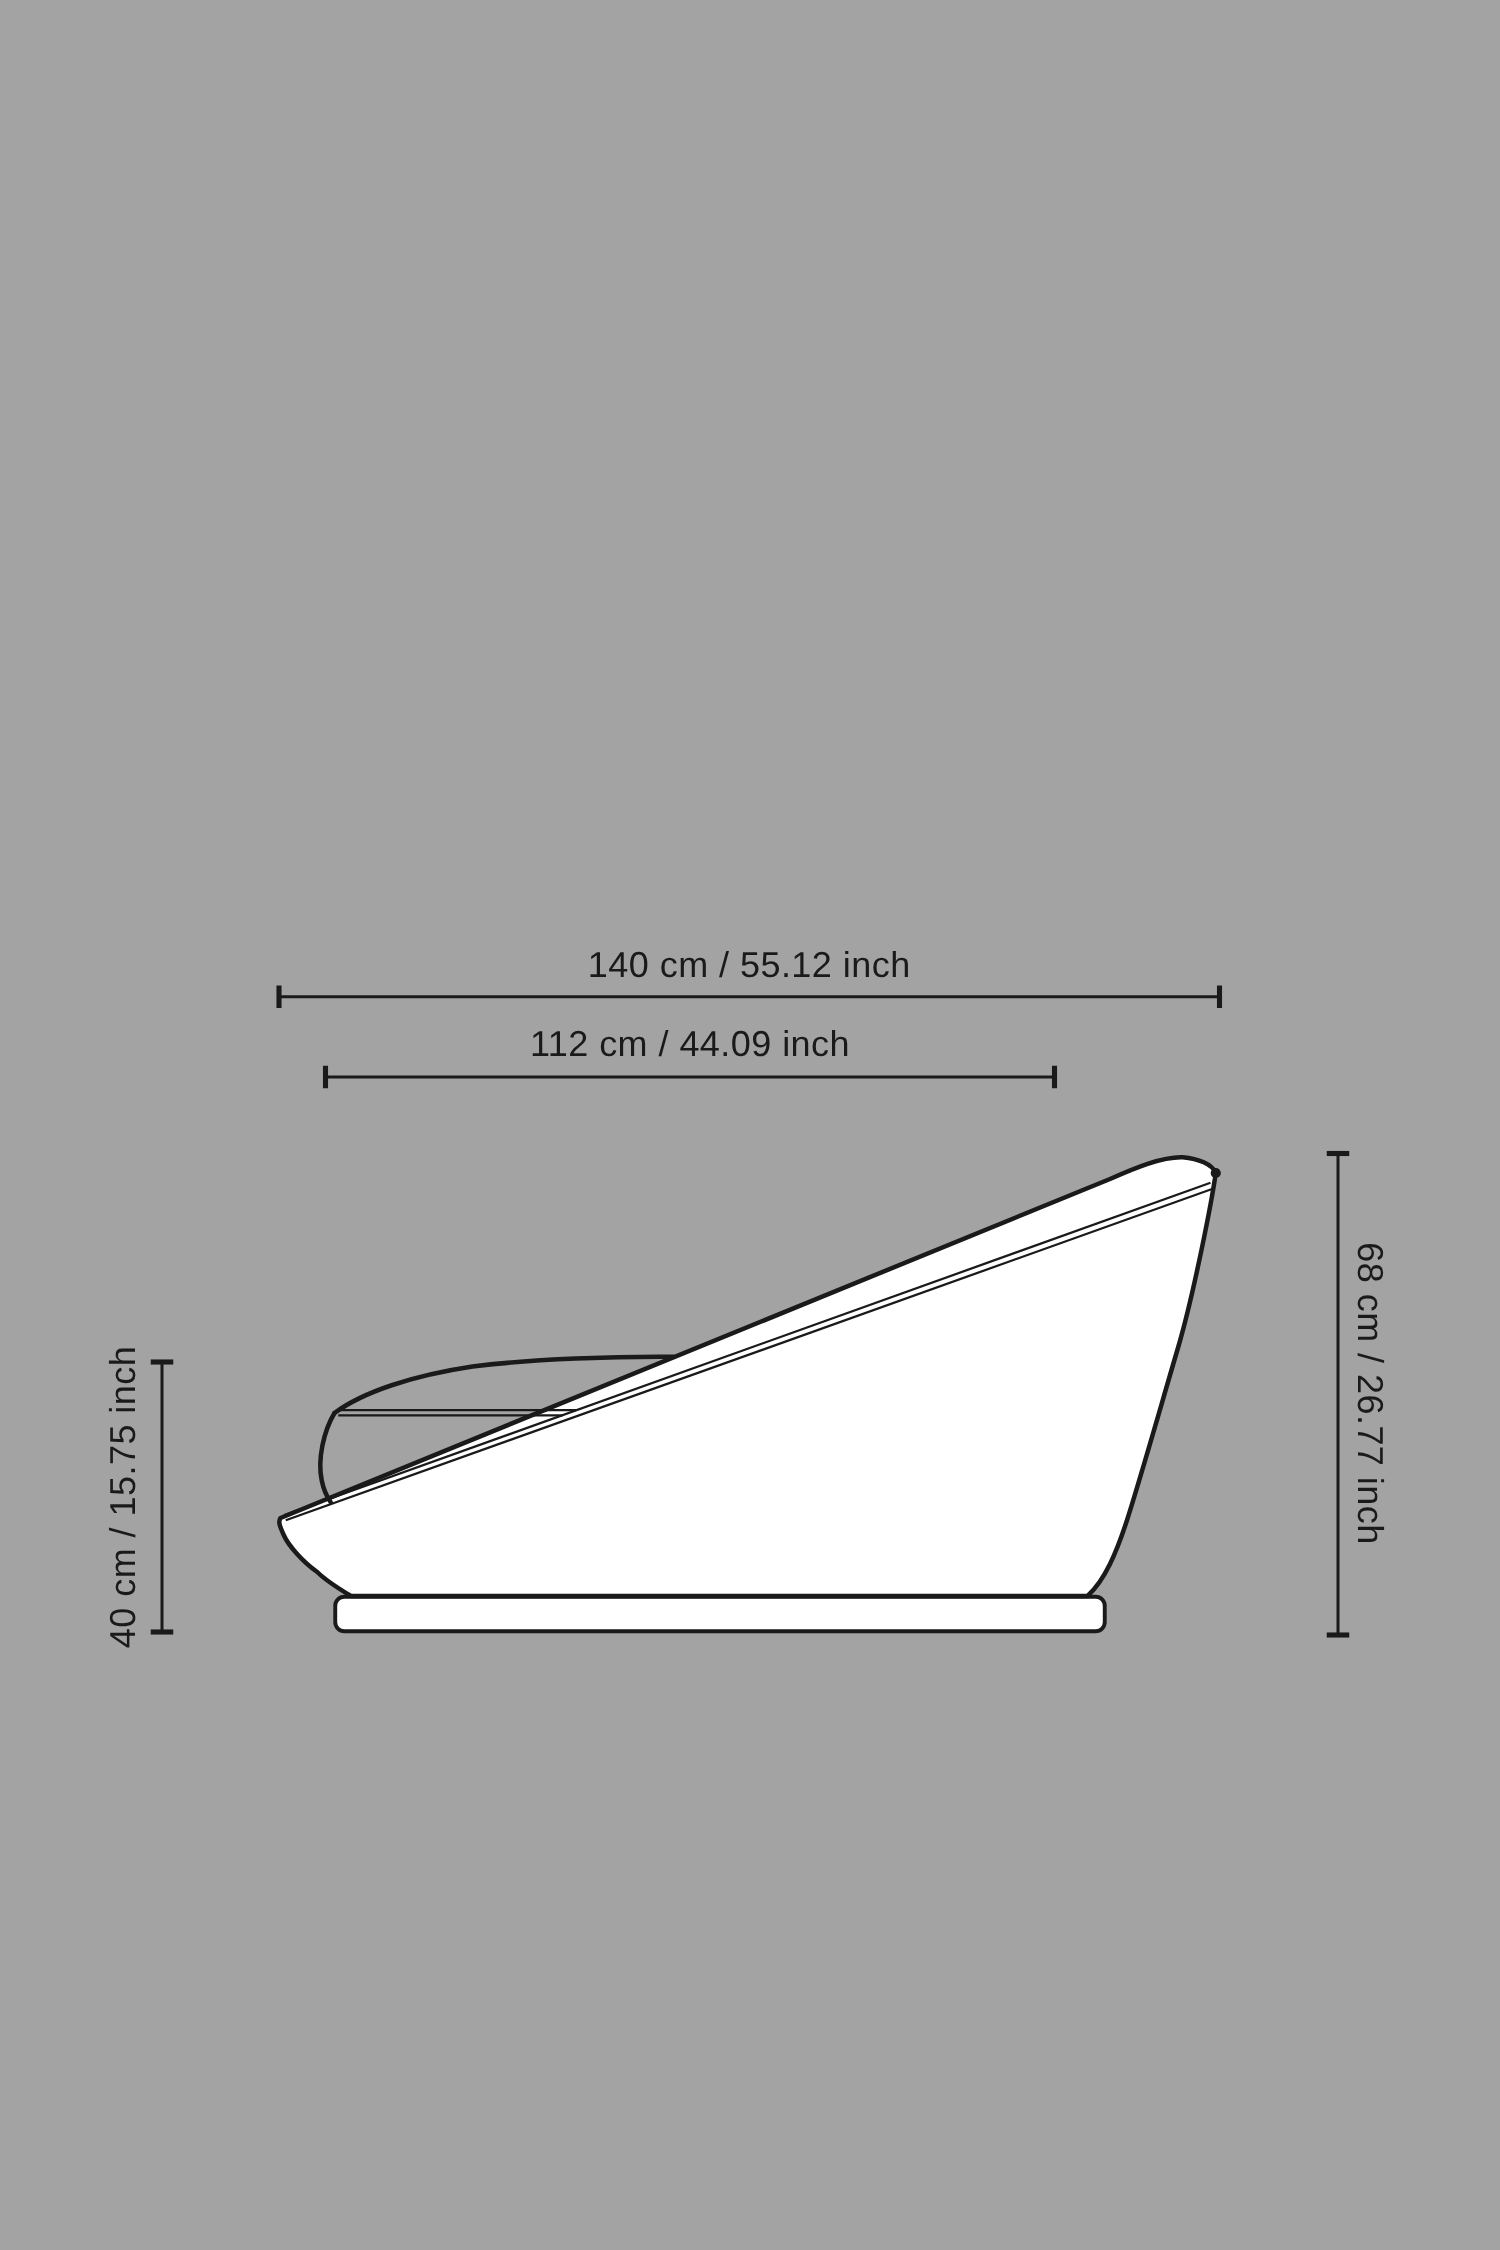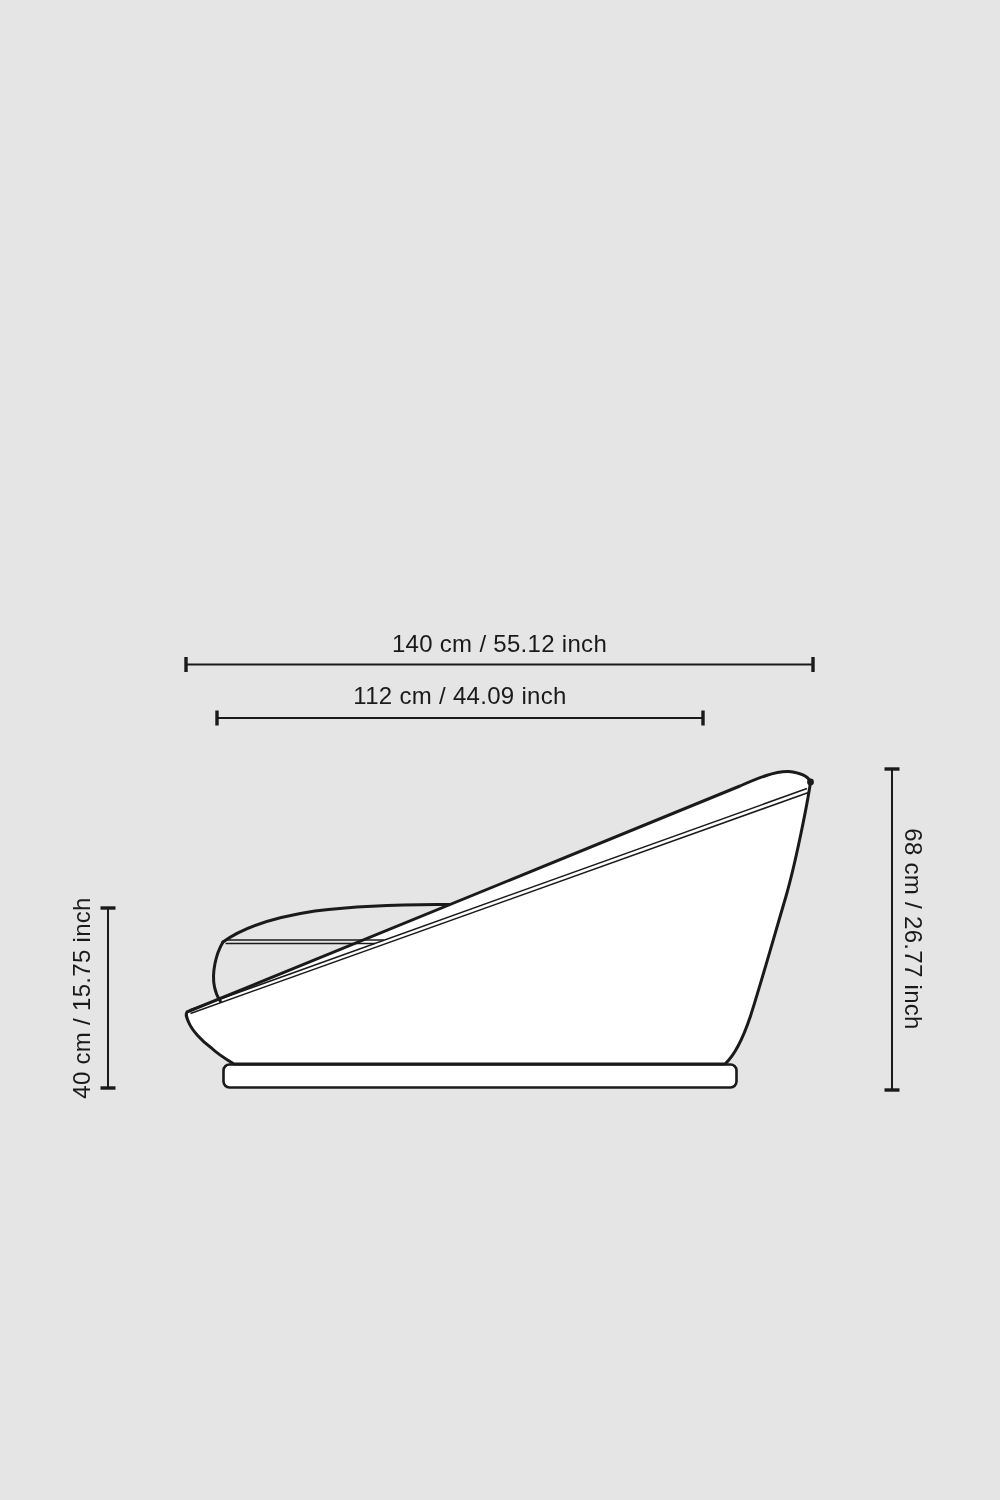--- a/index.html
+++ b/index.html
@@ -4,21 +4,21 @@
 <style>
   html, body {
     margin: 0;
     padding: 0;
     background: #ffffff;
   }
   .canvas {
     position: relative;
     width: 1000px;
     height: 1500px;
-    background: #e5e5e5;
+    background: #a3a3a3;
     overflow: hidden;
     font-family: "Liberation Sans", sans-serif;
   }
   svg { display: block; }
   .dim-label {
     font-family: "Liberation Sans", sans-serif;
     font-size: 24px;
     letter-spacing: 0.3px;
     fill: #1a1a1a;
   }

